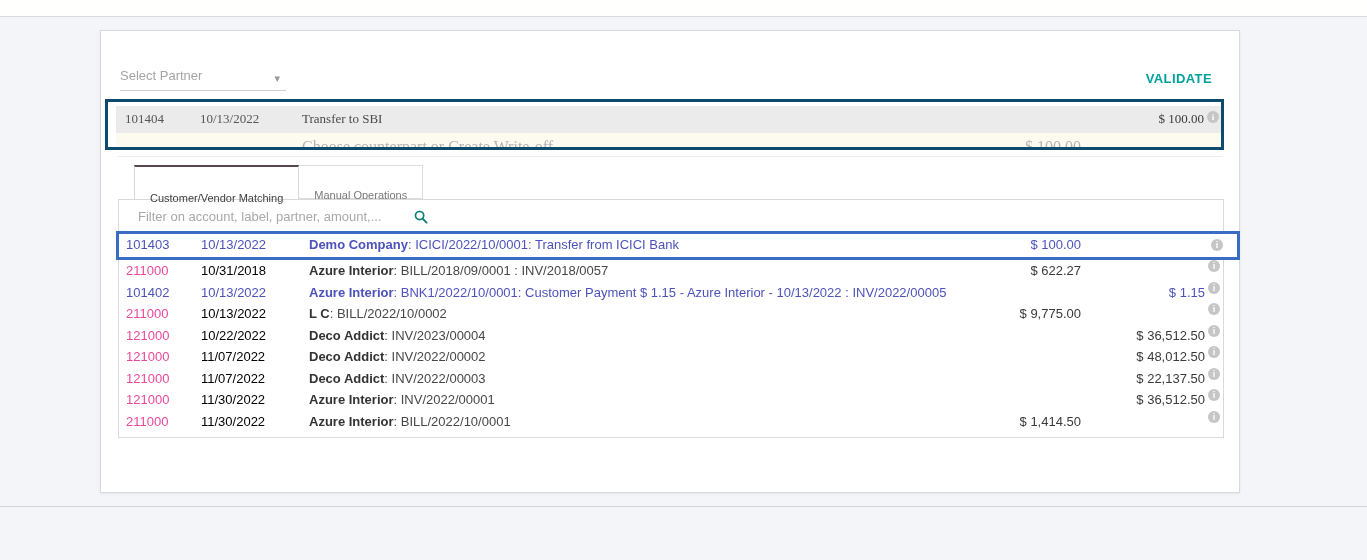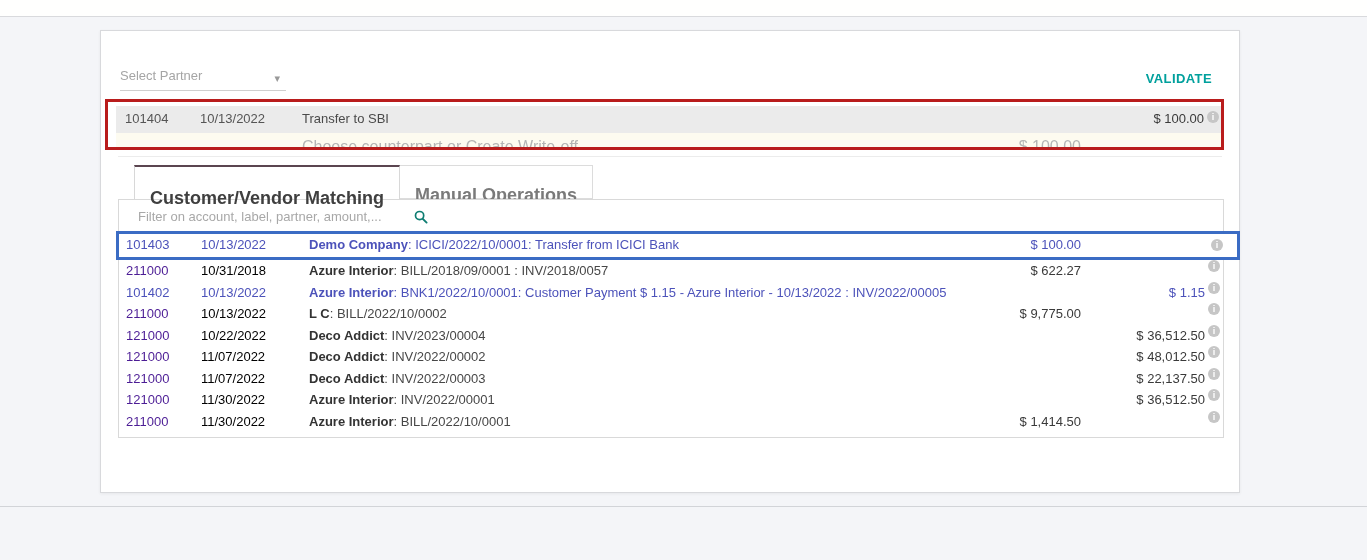--- a/index.html
+++ b/index.html
@@ -14,55 +14,55 @@
 
   
   .partner-row { position:absolute; left:19px; top:36px; right:27px; height:28px; }
   .partner-select { position:absolute; left:0; top:0; width:166px; height:24px; border-bottom:1px solid #cfcfcf;
                     color:#a5a5a5; font-size:13px; line-height:18px; cursor:pointer; }
   .partner-caret { position:absolute; right:6px; top:2px; color:#999; font-size:11px; }
   .validate-btn { position:absolute; right:0; top:4px; color:#00a09d; font-size:13px; font-weight:bold;
                   letter-spacing:0.4px; background:none; border:none; cursor:pointer; font-family:inherit; }
 
   
-  .stmt-box { position:absolute; left:4px; top:68px; width:1119px; height:51px; border:3px solid #b91c1c;
-              background:#fff; overflow:hidden; }
+  .stmt-box { position:absolute; left:4px; top:68px; width:1119px; height:51px; border:3px solid #0c4a6e;
+              background:#fff; overflow:hidden;font-family:Liberation Serif, serif; }
   .stmt-row { position:relative; margin:4px 0 0 8px; height:27px; background:#ebebeb; font-size:13px; color:#555; }
   .stmt-row span { position:absolute; top:5px; white-space:nowrap; }
   .s-acct  { left:9px; }
   .s-date  { left:84px; }
   .s-label { left:186px; color:#4a4a4a; }
   .s-amt   { right:17px; color:#3a3a3a; }
   .s-info  { right:2px; top:7px; }
   .cp-row { position:relative; margin-left:8px; height:25px; background:#fdfbf0; font-size:16px; color:#b4b4b4; }
   .cp-row span { position:absolute; top:5px; white-space:nowrap; }
   .cp-label { left:186px; }
   .cp-amt   { right:140px; }
 
   .section-line { position:absolute; left:17px; right:17px; top:125px; border-top:1px solid #ececec; }
 
   
   .tabs { position:absolute; left:33px; top:134px; height:34px; display:flex; align-items:flex-end; }
-  .tab { font-size:18px; padding:16px 15px; background:#fff; white-space:nowrap; cursor:pointer;font-weight:bold; }
+  .tab { font-size:11px; padding:16px 15px; background:#fff; white-space:nowrap; cursor:pointer; }
   .tab.active { height:33px; line-height:30px; color:#3f3f3f; border:1px solid #d8d8d8; border-top:2px solid #5b4550;
                 border-bottom:none; z-index:2; }
   .tab.inactive { height:29px; line-height:27px; color:#7a7a7a; border:1px solid #dcdcdc; border-left:none; }
 
   
   .match-table { position:absolute; left:17px; top:168px; width:1106px; height:239px; border:1px solid #d9d9d9;
                  background:#fff; }
   .filter-row { position:relative; height:31px; line-height:31px; padding-left:19px; }
   .filter-input { border:none; outline:none; width:270px; font-size:13px; font-family:inherit; color:#555;
                   background:transparent; }
   .filter-input::placeholder { color:#a8a8a8; opacity:1; }
   .search-icon { display:inline-block; vertical-align:-3px; margin-left:2px; }
 
   .mrow { position:relative; height:21.5px; font-size:13px; line-height:21.5px; cursor:pointer; }
   .mrow span { position:absolute; top:0; white-space:nowrap; }
-  .c-acct  { left:7px;  color:#4c1d95; }
+  .c-acct  { left:7px;  color:#ec4899; }
   .c-date  { left:82px; color:#000000; }
   .c-label { left:184px; color:#474747;margin-left:6px; }
   .c-label b { color:#333; }
   .c-debit { right:142px; width:140px; text-align:right; color:#3a3a3a; }
   .c-credit{ right:18px;  width:130px; text-align:right; color:#3a3a3a; }
   .c-info  { right:3px; top:5px; }
   .mrow.blue .c-acct, .mrow.blue .c-date, .mrow.blue .c-label, .mrow.blue .c-label b,
   .mrow.blue .c-debit, .mrow.blue .c-credit { color:#4c52ba; }
 
   .hl-wrap { position:relative; height:29px; }

